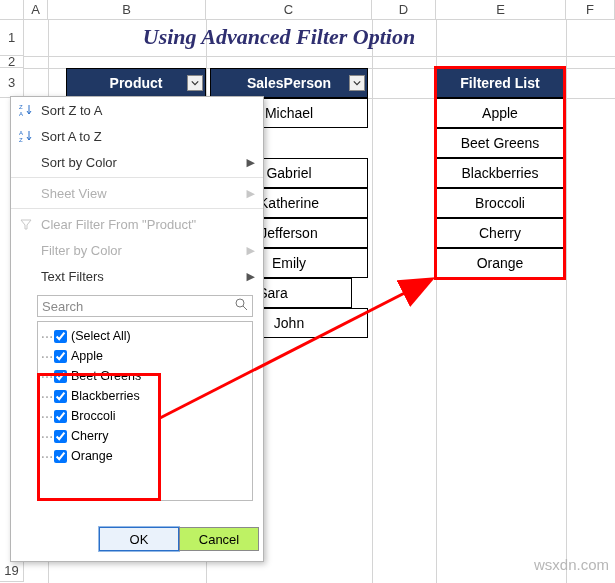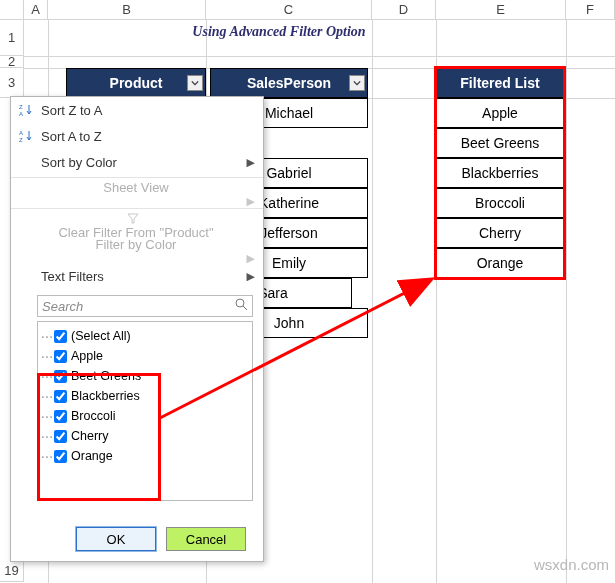--- a/index.html
+++ b/index.html
@@ -25,21 +25,21 @@
   .row-h.big { height: 36px; line-height: 36px; }
   
   .grid { position: absolute; top: 20px; left: 24px; right: 0; bottom: 0; }
   .gridline-v { position:absolute; top:0; bottom:0; border-left:1px solid #d4d4d4; }
   .gridline-h { position:absolute; left:0; right:0; border-top:1px solid #d4d4d4; }
   
   .title {
     position: absolute; top: 4px; left: 90px; width: 330px;
     font-family: Georgia, "Times New Roman", serif;
     font-style: italic; font-weight: bold; color: #2f2f70;
-    font-size: 14px; text-align: center;
+    font-size: 22px; text-align: center;
   }
   
   .hcell {
     position: absolute; background: #203864; color: #fff; font-weight: bold;
     display: flex; align-items: center; justify-content: center;
     border: 1px solid #000; height: 30px; font-size: 14px;
   }
   .dd {
     position: absolute; right: 2px; top: 50%; transform: translateY(-50%);
     width: 16px; height: 16px; background: #f0f0f0; border: 1px solid #888;
@@ -53,37 +53,37 @@
     height: 30px; font-size: 14px;
   }
   
   .redbox { position: absolute; border: 3px solid #ff0000; pointer-events: none; }
   
   .menu {
     position: absolute; left: 10px; top: 96px; width: 254px; height: 466px;
     background: #fff; border: 1px solid #b5b5b5; box-shadow: 2px 2px 6px rgba(0,0,0,0.25);
   }
   .mitem { display:flex; align-items:center; height: 26px; padding: 0 8px 0 6px; color:#333; }
-  .mitem.disabled { color: #b0b0b0; flex-direction: column; }
+  .mitem.disabled { color: #b0b0b0; }
   .mitem .micon { width: 18px; display:flex; align-items:center; justify-content:center; margin-right:6px;}
   .mitem .marrow { margin-left:auto; color:#555; font-size:11px; }
   .mitem.disabled .marrow { color:#c7c7c7; }
   .searchbox {
     margin: 6px 10px 4px 26px; height: 22px; border: 1px solid #bcbcbc;
-    display:flex; align-items:center; padding: 0 4px; color:#8a8a8a; font-style: italic;
+    display:flex; align-items:center; padding: 0 4px; color:#8a8a8a; 
   }
   .searchbox .sicon { margin-left:auto; }
   .treebox {
     margin: 0 10px 0 26px; height: 180px; border: 1px solid #bcbcbc;
     padding: 4px 2px; overflow: hidden;
   }
   .treeitem { display:flex; align-items:center; height: 20px; font-size: 12.5px; }
   .treeitem .dots { color:#999; width: 14px; text-align:center; }
   .treeitem input { margin: 0 4px 0 0; }
-  .btnrow { position:absolute; bottom: 10px; right: 17px; display:flex; gap: 10px; }
+  .btnrow { position:absolute; bottom: 10px; right: 4px; display:flex; }
   .btn {
     width: 80px; height: 24px; border: 1px solid #8a8a8a; background: #bef264;
     font-size: 13px; display:flex; align-items:center; justify-content:center;
   }
   .btn.primary { border: 1px solid #2a6fc9; outline: 1px solid #92b8e6; background:#eaf2fb; }
   
   .arrow-svg { position:absolute; pointer-events:none; }
   .watermark { position:absolute; right:6px; bottom:10px; font-size:15px; color:#b7b7b7; }
 </style>
 </head>

